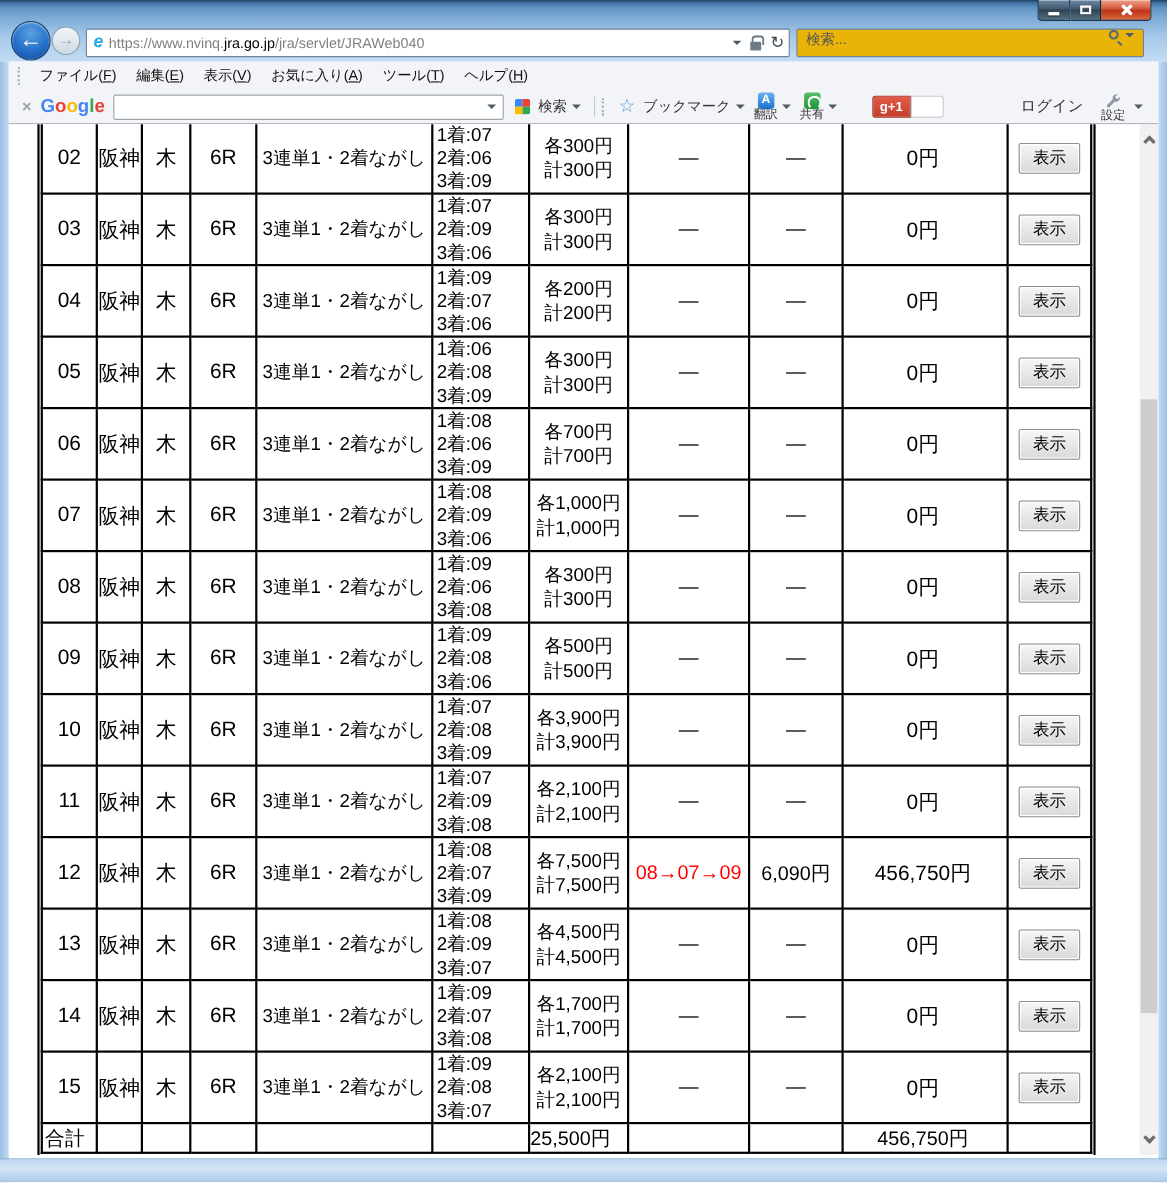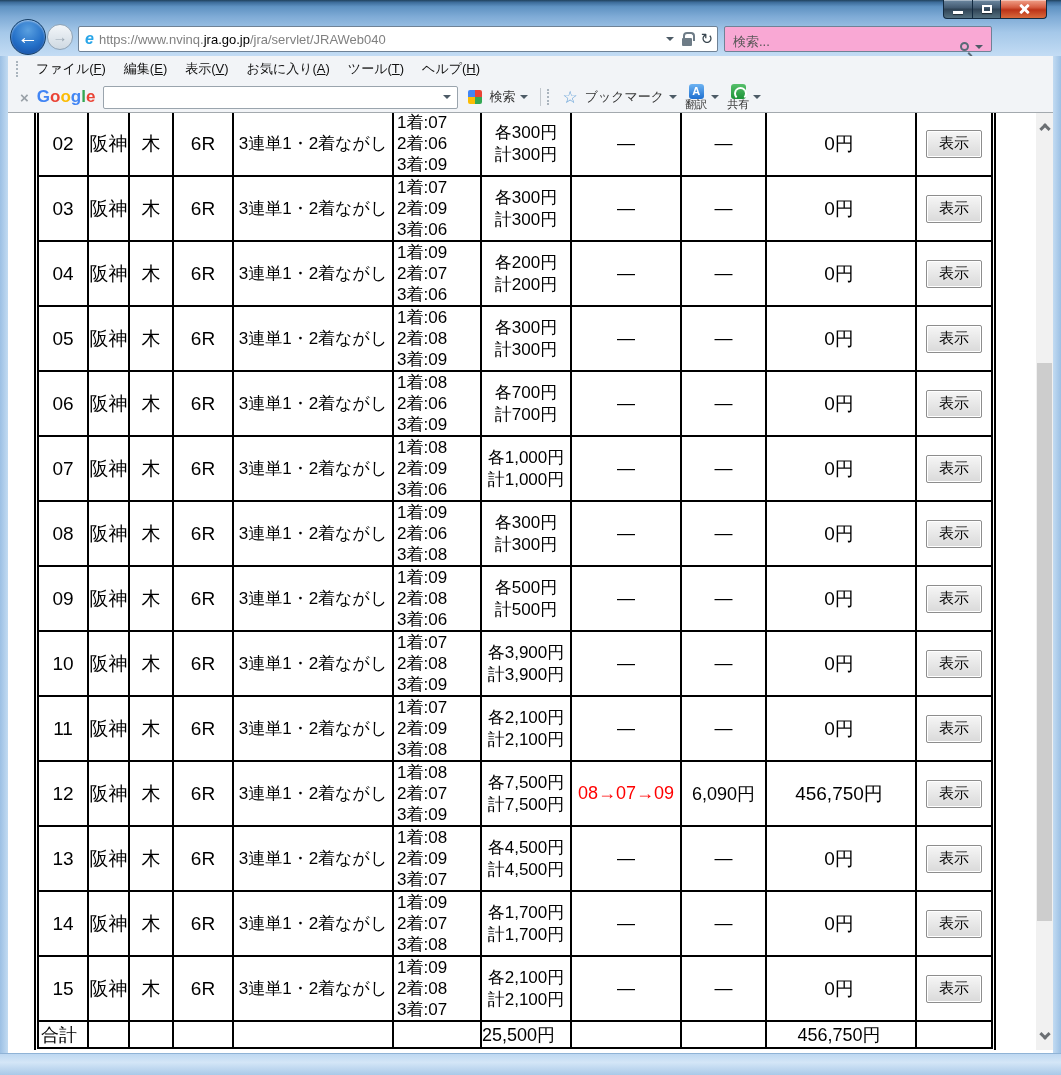--- a/index.html
+++ b/index.html
@@ -38,22 +38,22 @@
   .url-field { position:absolute; left:78px; top:26px; width:640px; height:26px; background:#fff;
     border:1px solid #6f8296; border-radius:2px; display:flex; align-items:center; padding:0 4px; font-size:13px; }
   .ie-ico { color:#2aa6e8; font-weight:bold; font-size:16px; font-style:italic; margin:0 5px 0 2px; }
   .url-dim { color:#808080; } .url-domain { color:#000; }
   .url-right { margin-left:auto; display:flex; align-items:center; gap:8px; }
   .dd { width:0; height:0; border-left:4px solid transparent; border-right:4px solid transparent; border-top:4px solid #4d5b66; }
   .lock { position:relative; width:10px; height:8px; background:#6e7c87; border-radius:1px; margin-top:5px; }
   .lock::before { content:""; position:absolute; left:1px; top:-6px; width:8px; height:7px;
     border:2px solid #6e7c87; border-bottom:none; border-radius:4px 4px 0 0; }
   .refresh { color:#3a4750; font-size:15px; }
-  .search-field { position:absolute; left:724px; top:26px; width:268px; height:26px; background:#f9a8d4;
-    border:1px solid #6f8296; border-radius:2px; display:flex; align-items:flex-end; padding:0 8px; font-size:13px; color:#555; }
+  .search-field { position:absolute; left:724px; top:26px; width:316px; height:26px; background:#eab308;
+    border:1px solid #6f8296; border-radius:2px; display:flex; align-items:flex-start; padding:0 8px; font-size:13px; color:#555; }
   .search-right { margin-left:auto; display:flex; align-items:center; gap:6px; }
   .mag { position:relative; width:9px; height:9px; border:2px solid #5a6a77; border-radius:50%; }
   .mag::after { content:""; position:absolute; left:7px; top:8px; width:2px; height:5px; background:#5a6a77; transform:rotate(-45deg); }
 
   
   .menubar { position:absolute; left:8px; right:8px; top:56px; height:26px; background:#f2f4f7;
     display:flex; align-items:center; padding-left:8px; font-size:13px; color:#111; }
   .grip { width:3px; height:16px; border-left:2px dotted #aab4bd; margin-right:8px; }
   .menu-item { padding:3px 9px; }
   .akey { text-decoration:underline; }
@@ -207,20 +207,32 @@
     <span class="stack">
       <span class="ico-translate">A</span>
       <span>翻訳</span>
     </span>
     <span class="dd tb-dd"></span>
     <span class="stack">
       <span class="ico-share"></span>
       <span>共有</span>
     </span>
     <span class="dd tb-dd"></span>
+    <span class="tb-right">
+      <span class="plusone">g+1</span>
+      <span class="plusone-count"></span>
+      <span class="login">ログイン</span>
+      <span class="settings-stack">
+        <svg width="15" height="15" viewBox="0 0 16 16">
+            <path d="M13.7 4.3a3.6 3.6 0 0 1-4.6 4.6l-5.4 5.4a1.5 1.5 0 0 1-2.1-2.1L7 6.8a3.6 3.6 0 0 1 4.6-4.6L9.3 4.5l2.1 2.1 2.3-2.3z" fill="#8d9aa5"></path>
+          </svg>
+        <span>設定</span>
+      </span>
+      <span class="dd tb-end-dd"></span>
+    </span>
   </div>
 
   <div class="content">
     <div class="table-wrap">
       <table>
         <tbody>
 
             <tr class="bet-row">
               <td class="c-no">02</td>
               <td class="c-venue">阪神</td>

